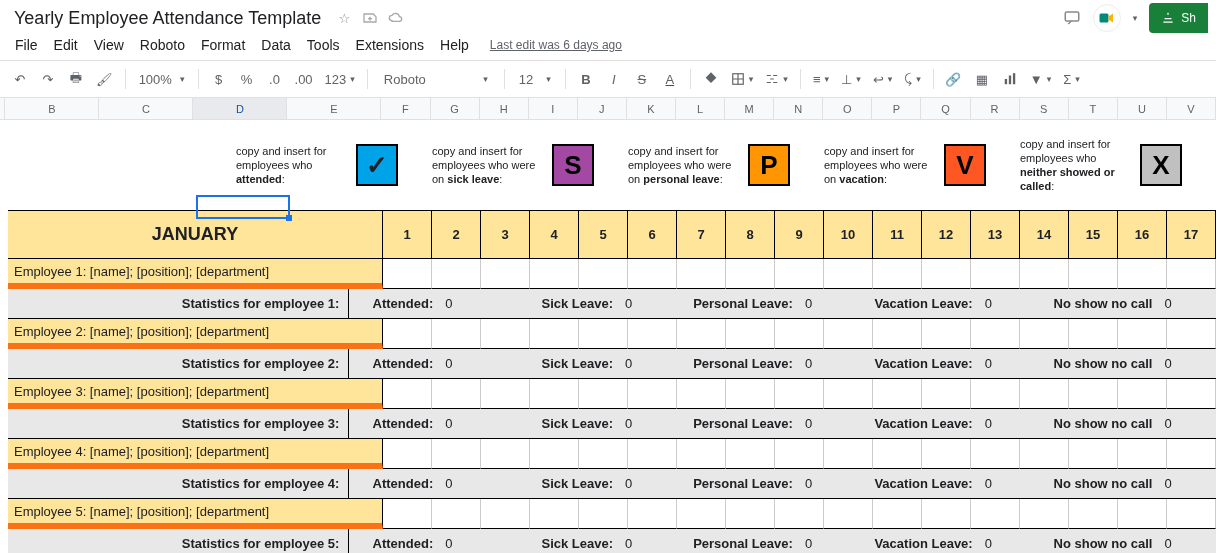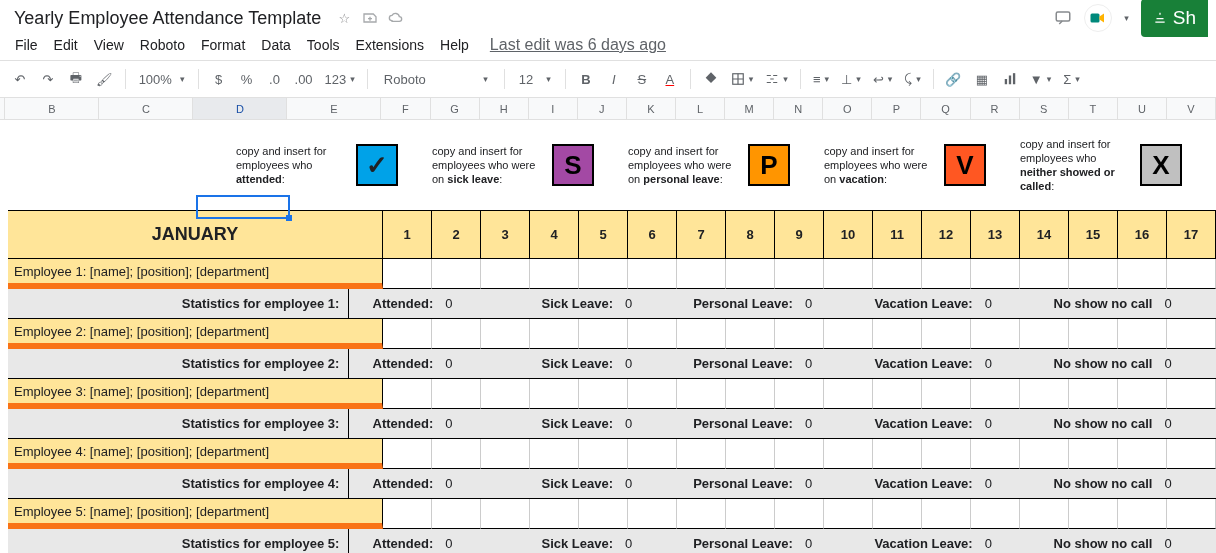--- a/index.html
+++ b/index.html
@@ -55,45 +55,44 @@
       display:flex;
       align-items:center;
       justify-content:center;
     }
     .share-btn {
       background: #188038;
       color: #fff;
       padding: 8px 12px;
       border-radius: 4px 0 0 4px;
       display: flex;
-      align-items: center;
       gap: 6px;
       font-weight: 500;
-      font-size: 19px;
+      font-size: 12px;
     }
 
     
     .menubar {
       display: flex;
       align-items: center;
       padding: 2px 8px 4px 8px;
       gap: 2px;
       font-size: 14px;
       color: #202124;
       height: 28px;
     }
     .menubar span {
       padding: 4px 7px;
       border-radius: 4px;
       cursor: pointer;
     }
     .last-edit {
       color: #5f6368;
       text-decoration: underline;
-      font-size: 16px;
+      font-size: 12px;
       margin-left: 12px;
       text-align: right;
     }
 
     
     .toolbar {
       display: flex;
       align-items: center;
       border-top: 1px solid #e0e0e0;
       border-bottom: 1px solid #e0e0e0;

